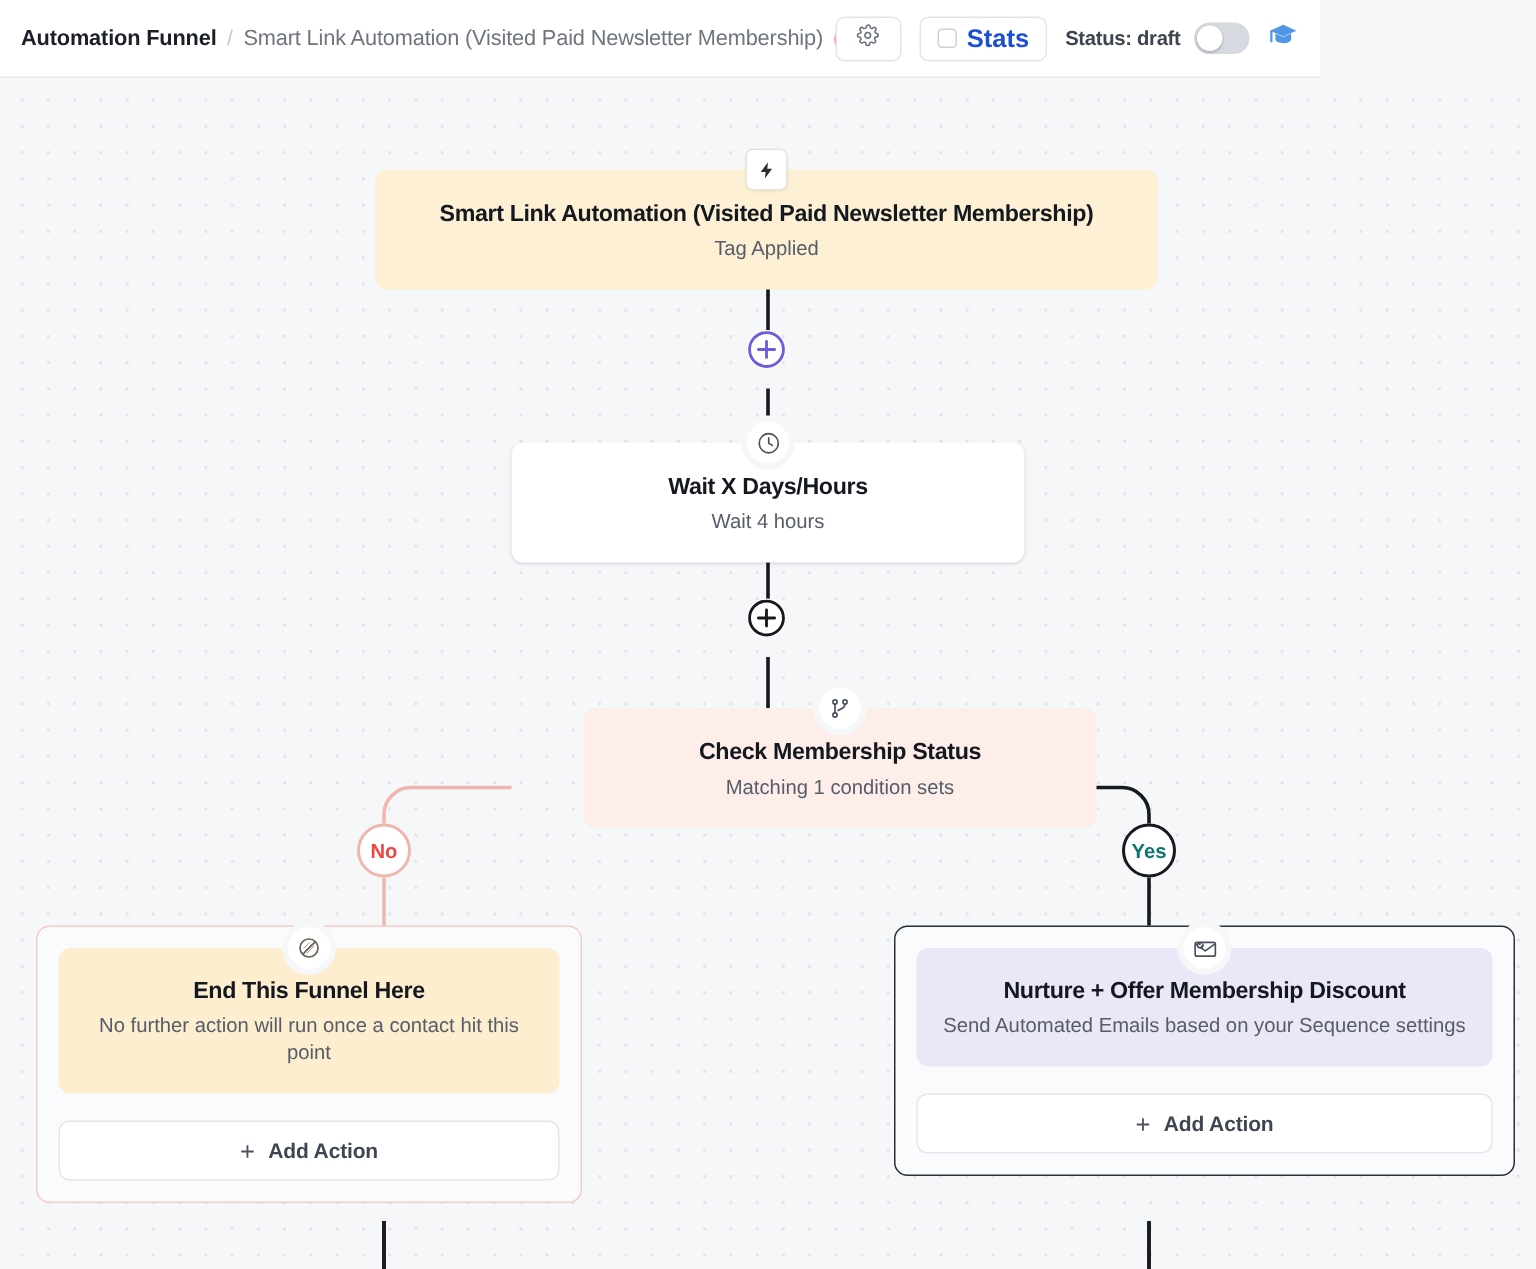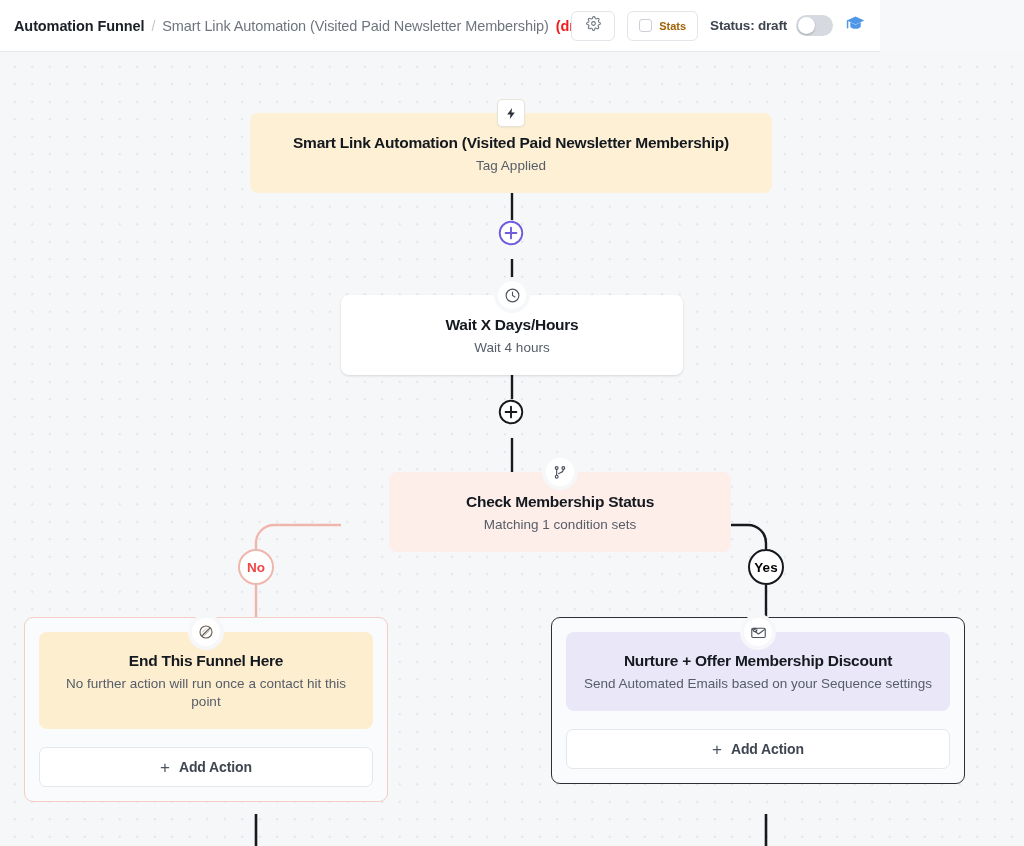--- a/index.html
+++ b/index.html
@@ -72,23 +72,23 @@
   }
   .tb-btn.icon-only { width: 44px; padding: 0; }
   .tb-checkbox {
     width: 13px; height: 13px;
     border: 1.4px solid #ccd1d8;
     border-radius: 3px;
     background: #fff;
     flex: 0 0 auto;
   }
   .tb-label {
-    font-size: 11px;
-    font-weight: bold;
-    color: #a16207;
+    font-size: 17px;
+    font-weight: bold;
+    color: #1d4ed8;
   }
   #status-wrap { display: flex; align-items: center; gap: 9px; }
   #status-text {
     font-size: 13.5px;
     font-weight: bold;
     color: #3d4450;
     letter-spacing: -0.2px;
   }
   #status-toggle {
     width: 37px; height: 21px;
@@ -208,32 +208,32 @@
     border-radius: 50%;
     background: #fff;
     display: flex;
     align-items: center;
     justify-content: center;
     font-size: 13.5px;
     font-weight: bold;
     z-index: 6;
   }
   #pill-no  { left: 238px; top: 497px; border: 2px solid #f0b6ae; color: #ef4444; }
-  #pill-yes { left: 748px; top: 497px; border: 2.4px solid #16191e; color: #000000; }
+  #pill-yes { left: 748px; top: 497px; border: 2.4px solid #16191e; color: #0f766e; }
 
   
   .branch-box {
     position: absolute;
     border-radius: 9px;
     background: #fafbfc;
     padding: 14px;
     z-index: 3;
   }
   #branch-left  { left: 24px;  top: 565px; width: 364px; border: 1.4px solid #f3cdc6; }
-  #branch-right { left: 551px; top: 565px; width: 414px; border: 1.6px solid #2b2f36; }
+  #branch-right { left: 596px; top: 565px; width: 414px; border: 1.6px solid #2b2f36; }
 
   .inner-card {
     position: relative;
     border-radius: 8px;
     text-align: center;
     padding: 20px 16px 18px;
   }
   .inner-card.cream  { background: #fdeed0; }
   .inner-card.purple { background: #eae7f8; }
   .inner-title {

